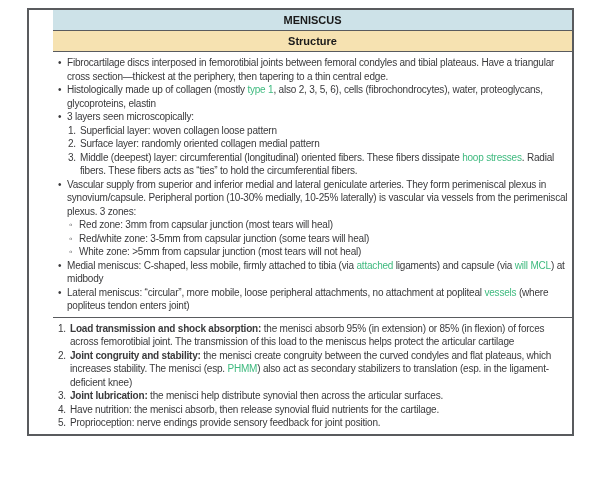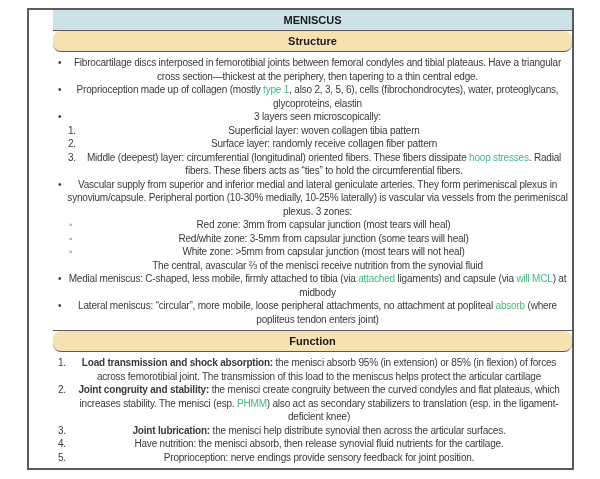--- a/index.html
+++ b/index.html
@@ -25,67 +25,67 @@
     background: #ffffff;
     padding-left: 24px;
   }
   .band {
     height: 21px; line-height: 20px;
     text-align: center; font-weight: bold; font-size: 11px;
     color: var(--title_text);
     border-bottom: 1px solid var(--border);
   }
   .title-band { background: var(--header_blue); }
-  .section-band { background: var(--header_tan); border-radius: 8px; }
+  .section-band { background: var(--header_tan); }
   .cell {
     background: #ffffff;
     padding: 4px 4px 4px 5px;
     font-size: 10px; letter-spacing: -0.2px; line-height: 13.5px;
     color: var(--text);
     border-bottom: 1px solid var(--border);
   }
   .cell:last-child { border-bottom: none; }
   .item { display: flex; align-items: flex-start; }
   .item.indent-1 { margin-left: 10px; }
   .marker { flex: 0 0 auto; white-space: pre; }
   .m-bullet { width: 9px; }
   .m-circle { width: 11px; padding-left: 1px; }
   .m-num    { width: 12px; }
   .m-none   { width: 9px; }
-  .text { flex: 1 1 auto; min-width: 0; text-align: center; }
+  .text { flex: 1 1 auto; min-width: 0; }
   .green { color: var(--green); margin-top: 28px; }
   .bold { font-weight: bold; }
 </style>
 </head>
 <body>
 
 <div class="page">
   <div class="ref-table">
     <div class="band title-band">MENISCUS</div>
     <div class="band section-band">Structure</div>
     <div class="cell">
         <div class="item">
           <span class="marker m-bullet">•</span>
           <span class="text"><span>Fibrocartilage discs interposed in femorotibial joints between femoral condyles and tibial plateaus. Have a triangular cross section—thickest at the periphery, then tapering to a thin central edge.</span></span>
         </div>
         <div class="item">
           <span class="marker m-bullet">•</span>
-          <span class="text"><span>Proprioception made up of collagen (mostly </span><span class="green">type 1</span><span>, also 2, 3, 5, 6), cells (fibrochondrocytes), water, proteoglycans, glycoproteins, elastin</span></span>
+          <span class="text"><span>Histologically made up of collagen (mostly </span><span class="green">type 1</span><span>, also 2, 3, 5, 6), cells (fibrochondrocytes), water, proteoglycans, glycoproteins, elastin</span></span>
         </div>
         <div class="item">
           <span class="marker m-bullet">•</span>
           <span class="text"><span>3 layers seen microscopically:</span></span>
         </div>
         <div class="item indent-1">
           <span class="marker m-num">1.</span>
-          <span class="text"><span>Superficial layer: woven collagen tibia pattern</span></span>
+          <span class="text"><span>Superficial layer: woven collagen loose pattern</span></span>
         </div>
         <div class="item indent-1">
           <span class="marker m-num">2.</span>
-          <span class="text"><span>Surface layer: randomly receive collagen fiber pattern</span></span>
+          <span class="text"><span>Surface layer: randomly oriented collagen medial pattern</span></span>
         </div>
         <div class="item indent-1">
           <span class="marker m-num">3.</span>
           <span class="text"><span>Middle (deepest) layer: circumferential (longitudinal) oriented fibers. These fibers dissipate </span><span class="green">hoop stresses</span><span>. Radial fibers. These fibers acts as “ties” to hold the circumferential fibers.</span></span>
         </div>
         <div class="item">
           <span class="marker m-bullet">•</span>
           <span class="text"><span>Vascular supply from superior and inferior medial and lateral geniculate arteries. They form perimeniscal plexus in synovium/capsule. Peripheral portion (10-30% medially, 10-25% laterally) is vascular via vessels from the perimeniscal plexus. 3 zones:</span></span>
         </div>
         <div class="item indent-1">
@@ -94,33 +94,28 @@
         </div>
         <div class="item indent-1">
           <span class="marker m-circle">◦</span>
           <span class="text"><span>Red/white zone: 3-5mm from capsular junction (some tears will heal)</span></span>
         </div>
         <div class="item indent-1">
           <span class="marker m-circle">◦</span>
           <span class="text"><span>White zone: &gt;5mm from capsular junction (most tears will not heal)</span></span>
         </div>
         <div class="item">
-          <span class="marker m-none"></span>
-          <span class="text"><span>The central, avascular ⅔ of the menisci receive nutrition from the synovial fluid</span></span>
-        </div>
-        <div class="item">
           <span class="marker m-bullet">•</span>
           <span class="text"><span>Medial meniscus: C-shaped, less mobile, firmly attached to tibia (via </span><span class="green">attached</span><span> ligaments) and capsule (via </span><span class="green">will MCL</span><span>) at midbody</span></span>
         </div>
         <div class="item">
           <span class="marker m-bullet">•</span>
-          <span class="text"><span>Lateral meniscus: “circular”, more mobile, loose peripheral attachments, no attachment at popliteal </span><span class="green">absorb</span><span> (where popliteus tendon enters joint)</span></span>
+          <span class="text"><span>Lateral meniscus: “circular”, more mobile, loose peripheral attachments, no attachment at popliteal </span><span class="green">vessels</span><span> (where popliteus tendon enters joint)</span></span>
         </div>
       </div>
-    <div class="band section-band">Function</div>
     <div class="cell">
         <div class="item">
           <span class="marker m-num">1.</span>
           <span class="text"><span class="bold">Load transmission and shock absorption:</span><span> the menisci absorb 95% (in extension) or 85% (in flexion) of forces across femorotibial joint. The transmission of this load to the meniscus helps protect the articular cartilage</span></span>
         </div>
         <div class="item">
           <span class="marker m-num">2.</span>
           <span class="text"><span class="bold">Joint congruity and stability:</span><span> the menisci create congruity between the curved condyles and flat plateaus, which increases stability. The menisci (esp. </span><span class="green">PHMM</span><span>) also act as secondary stabilizers to translation (esp. in the ligament-deficient knee)</span></span>
         </div>
         <div class="item">

